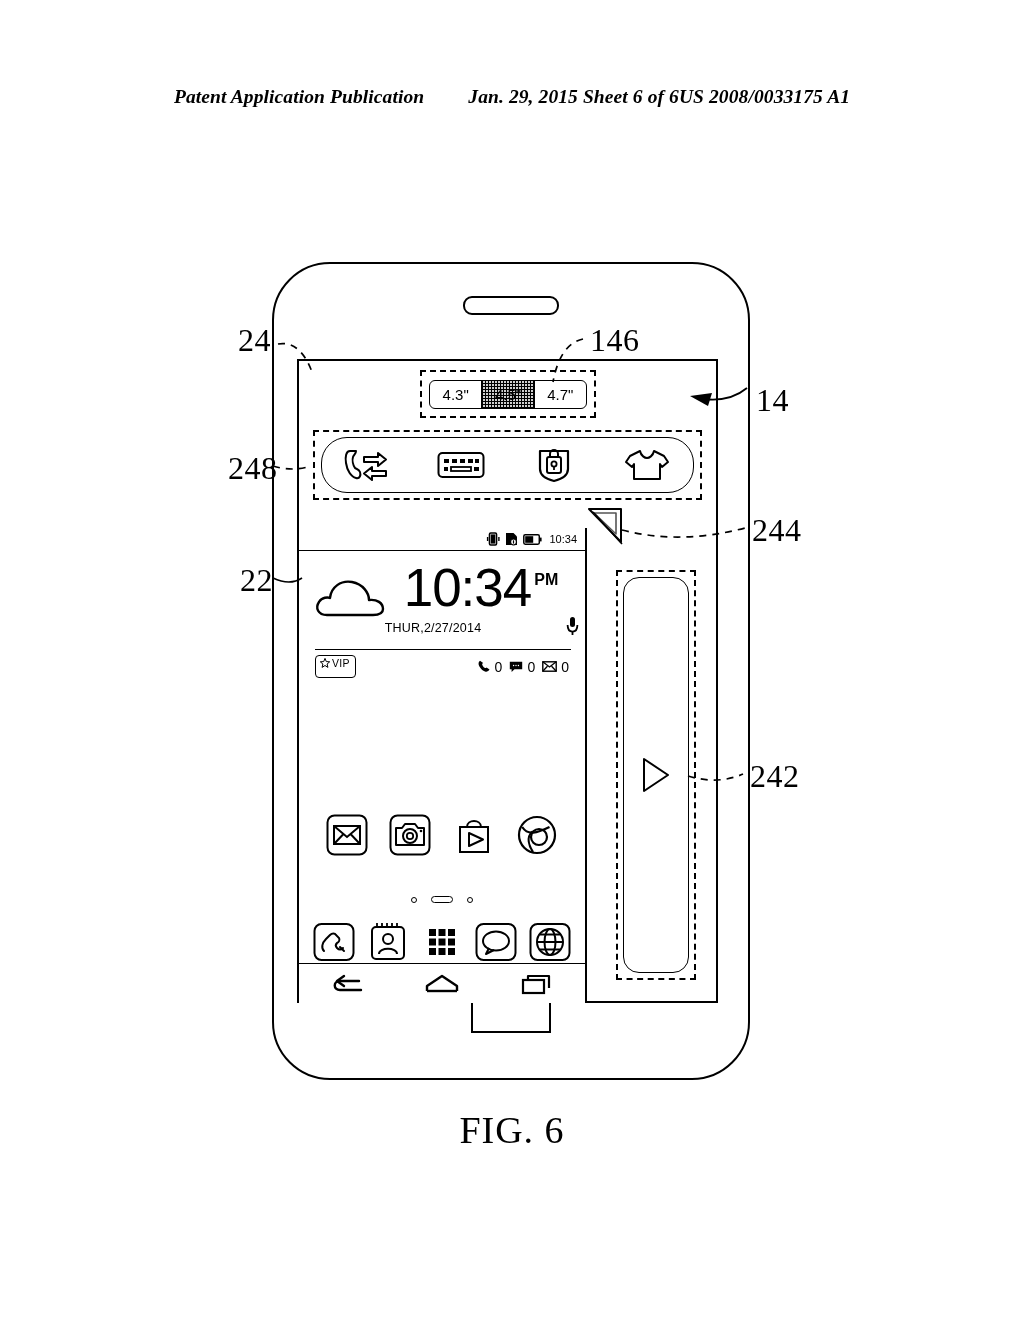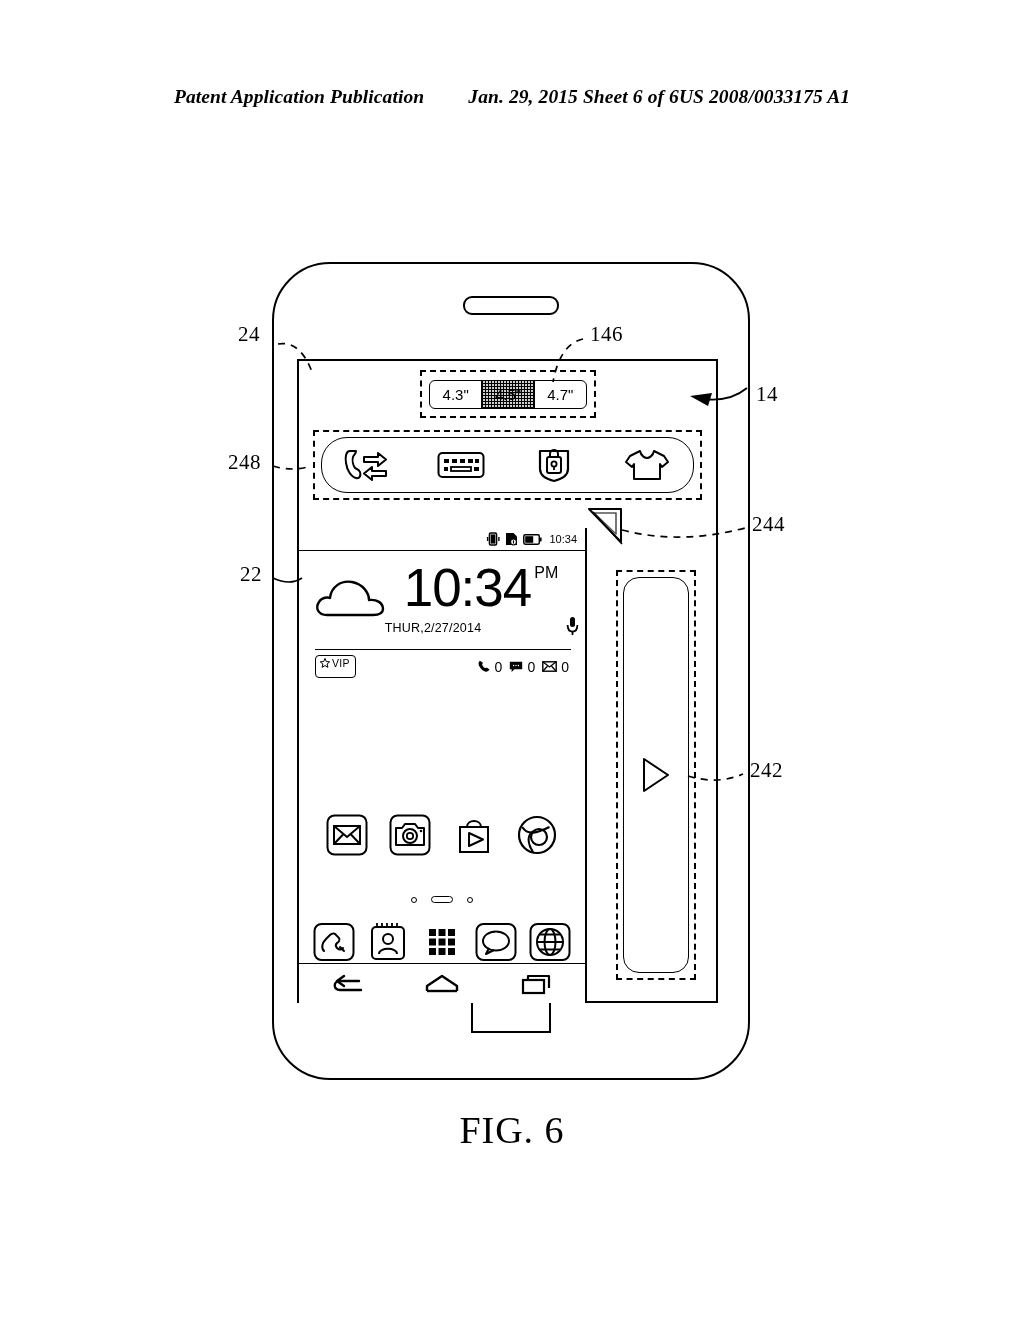--- a/index.html
+++ b/index.html
@@ -121,21 +121,21 @@
   .wg-top{display:flex;align-items:flex-start;padding:12px 14px 0 14px;}
   .cloud{width:76px;height:52px;flex:none;margin-top:6px;}
   .clock-col{flex:1;display:flex;flex-direction:column;align-items:center;margin-left:2px;}
   .clock-row{display:flex;align-items:flex-start;}
   .clock-time{
     font-family:"Liberation Sans", sans-serif;
     font-size:53px;line-height:.93;font-weight:400;letter-spacing:-1px;
   }
   .clock-ampm{
     font-family:"Liberation Sans", sans-serif;
-    font-size:16px;margin-top:1px;margin-left:3px;
+    font-size:16px;margin-top:8px;margin-left:3px;font-weight:bold;
   }
   .date-row{
     display:flex;align-items:center;width:100%;justify-content:center;
     position:relative;
   }
   .clock-date{
     font-family:"Liberation Sans", sans-serif;font-size:12.5px;letter-spacing:.2px;
     margin-left:-18px;
   }
   .mic{position:absolute;right:6px;bottom:-1px;width:13px;height:20px;}
@@ -184,21 +184,21 @@
   .navbar{
     position:absolute;left:0;bottom:0;width:100%;height:40px;
     border-top:1.8px solid #000;
     display:flex;justify-content:space-around;align-items:center;
     box-sizing:border-box;
   }
   .nav-ico{width:42px;height:26px;display:flex;align-items:center;justify-content:center;}
 
   
   .ref{
-    position:absolute;font-family:"Liberation Serif", serif;font-size:21px;
+    position:absolute;font-family:"Liberation Serif", serif;font-size:32px;
     letter-spacing:.5px;
   }
   svg{display:block;overflow:visible;}
   .leaders{position:absolute;left:0;top:0;width:1024px;height:1320px;pointer-events:none;}
 </style>
 </head>
 <body>
 
 <div class="pub-header">
   <span class="h-left">Patent Application Publication</span>

